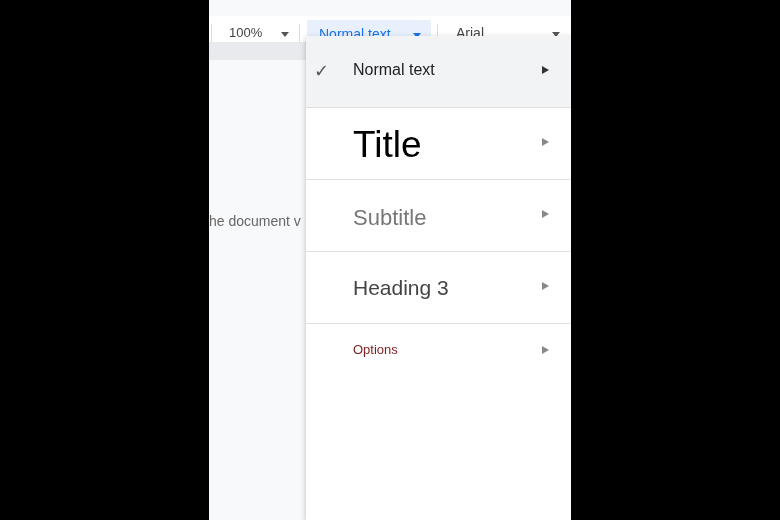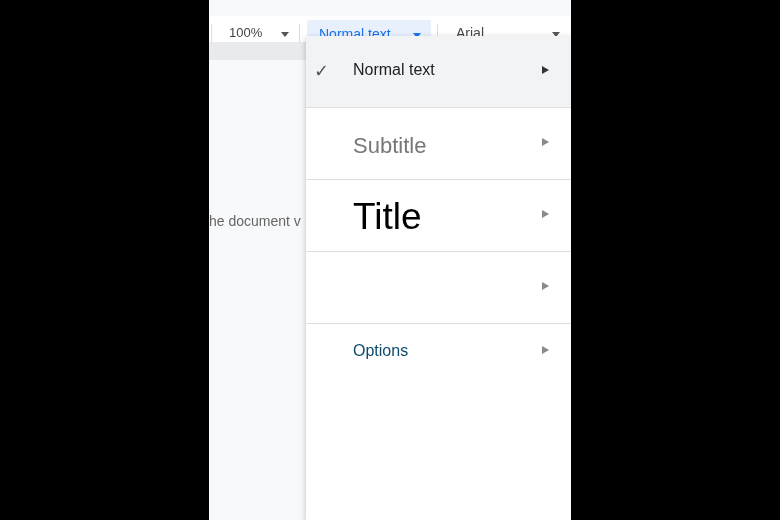--- a/index.html
+++ b/index.html
@@ -24,21 +24,21 @@
   .item .txt{position:absolute;left:47px;white-space:nowrap;}
   .item .arrow{position:absolute;left:236px;top:30px;width:0;height:0;border-top:4px solid transparent;border-bottom:4px solid transparent;border-left:7px solid #888;}
   .item.sel .arrow{border-left-color:#333;}
   .normal .txt{top:25px;font-size:16px;color:#202124;}
   .title .txt{top:16px;font-size:37px;color:#000;}
   .subtitle .txt{top:25px;font-size:22px;color:#777;}
   .h1 .txt{top:18px;font-size:31px;color:#111;}
   .h2 .txt{top:22px;font-size:23px;color:#111;}
   .h3 .txt{top:24px;font-size:21px;color:#444;}
   .options{border-bottom:none;height:54px;}
-  .options .txt{top:18px;font-size:16px;color:#0c4a6e;}
+  .options .txt{top:18px;font-size:13px;color:#7f1d1d;}
   .options .arrow{top:22px;}
 </style>
 </head>
 <body>
 
 <div class="app">
   <div class="toolbar">
     <div class="tb-sep" style="left:2px"></div>
     <span class="zoom">100%</span>
     <span class="zoom-caret"></span>
@@ -55,29 +55,30 @@
   <div class="page">
     <span class="doc-text">he document v</span>
   </div>
 
   <div class="menu">
     <div class="item normal sel">
       <span class="check">✓</span>
       <span class="txt">Normal text</span>
       <span class="arrow"></span>
     </div>
+    <div class="item title">
+      <span class="txt">Title</span>
+      <span class="arrow"></span>
+    </div>
     <div class="item subtitle">
       <span class="txt">Subtitle</span>
       <span class="arrow"></span>
     </div>
-    <div class="item title">
-      <span class="txt">Title</span>
-      <span class="arrow"></span>
-    </div>
     <div class="item h3">
+      <span class="txt">Heading 3</span>
       <span class="arrow"></span>
     </div>
     <div class="item options">
       <span class="txt">Options</span>
       <span class="arrow"></span>
     </div>
   </div>
 </div>
 
 </body></html>

